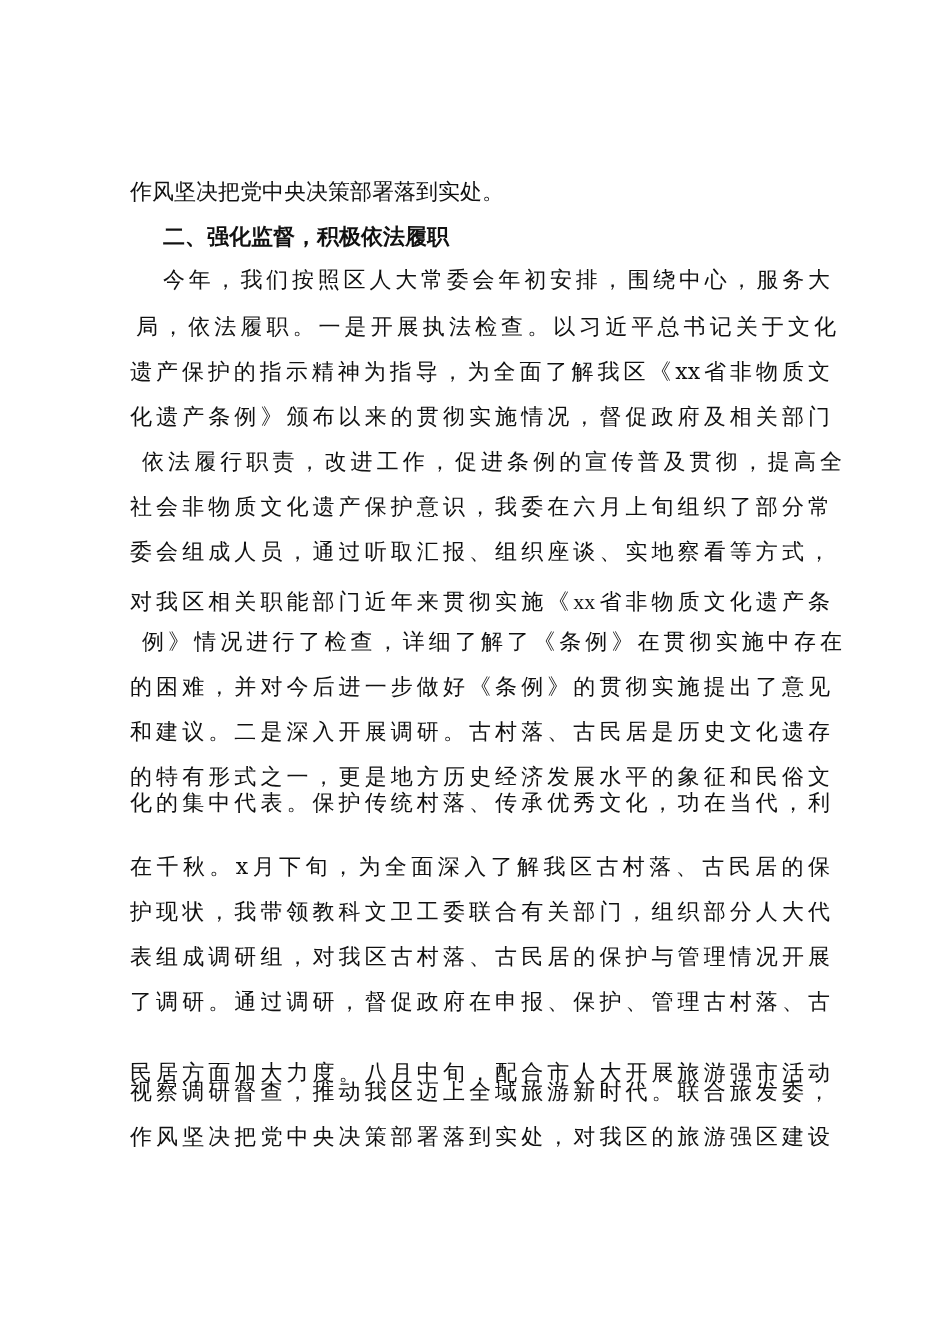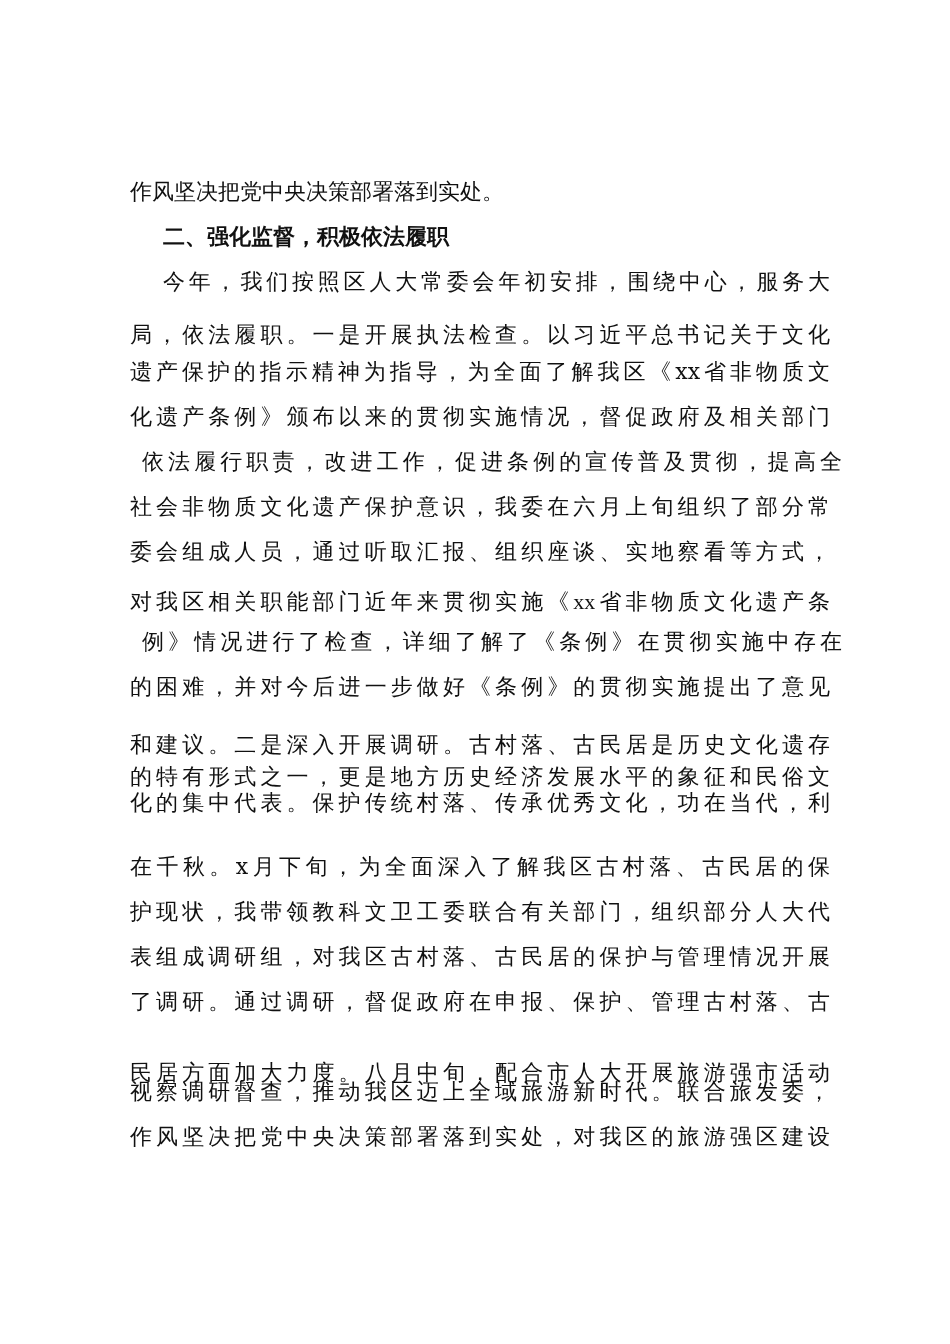--- a/index.html
+++ b/index.html
@@ -50,31 +50,31 @@
 </head>
 <body>
 
 <div class="page">
 
   <div class="line last" style="top:172px;">作风坚决把党中央决策部署落到实处。</div>
 
   <div class="line indent heading" style="top:217px;">二、强化监督，积极依法履职</div>
 
   <div>
-    <div class="line indent" style="top:262px;">今年，我们按照区人大常委会年初安排，围绕中心，服务大</div>
-    <div class="line" style="top:315px;">局，依法履职。一是开展执法检查。以习近平总书记关于文化</div>
+    <div class="line indent" style="top:262px;font-family:Liberation Mono, monospace;">今年，我们按照区人大常委会年初安排，围绕中心，服务大</div>
+    <div class="line" style="top:307px;margin-left:6px;">局，依法履职。一是开展执法检查。以习近平总书记关于文化</div>
     <div class="line" style="top:352px;">遗产保护的指示精神为指导，为全面了解我区《xx省非物质文</div>
     <div class="line" style="top:397px;">化遗产条例》颁布以来的贯彻实施情况，督促政府及相关部门</div>
     <div class="line" style="top:442px;margin-left:12px;">依法履行职责，改进工作，促进条例的宣传普及贯彻，提高全</div>
     <div class="line" style="top:487px;">社会非物质文化遗产保护意识，我委在六月上旬组织了部分常</div>
     <div class="line" style="top:532px;">委会组成人员，通过听取汇报、组织座谈、实地察看等方式，</div>
     <div class="line" style="top:582px;font-family:Liberation Serif, serif;">对我区相关职能部门近年来贯彻实施《xx省非物质文化遗产条</div>
     <div class="line" style="top:622px;margin-left:12px;">例》情况进行了检查，详细了解了《条例》在贯彻实施中存在</div>
     <div class="line" style="top:667px;">的困难，并对今后进一步做好《条例》的贯彻实施提出了意见</div>
-    <div class="line" style="top:712px;margin-top:13px;">和建议。二是深入开展调研。古村落、古民居是历史文化遗存</div>
+    <div class="line" style="top:712px;">和建议。二是深入开展调研。古村落、古民居是历史文化遗存</div>
     <div class="line" style="top:757px;">的特有形式之一，更是地方历史经济发展水平的象征和民俗文</div>
     <div class="line" style="top:783px;">化的集中代表。保护传统村落、传承优秀文化，功在当代，利</div>
     <div class="line" style="top:847px;">在千秋。x月下旬，为全面深入了解我区古村落、古民居的保</div>
     <div class="line" style="top:892px;">护现状，我带领教科文卫工委联合有关部门，组织部分人大代</div>
     <div class="line" style="top:937px;">表组成调研组，对我区古村落、古民居的保护与管理情况开展</div>
     <div class="line" style="top:982px;">了调研。通过调研，督促政府在申报、保护、管理古村落、古</div>
     <div class="line" style="top:1027px;margin-top:26px;">民居方面加大力度。八月中旬，配合市人大开展旅游强市活动</div>
     <div class="line" style="top:1072px;">视察调研督查，推动我区迈上全域旅游新时代。联合旅发委，</div>
     <div class="line" style="top:1117px;">作风坚决把党中央决策部署落到实处，对我区的旅游强区建设</div>
   </div>

